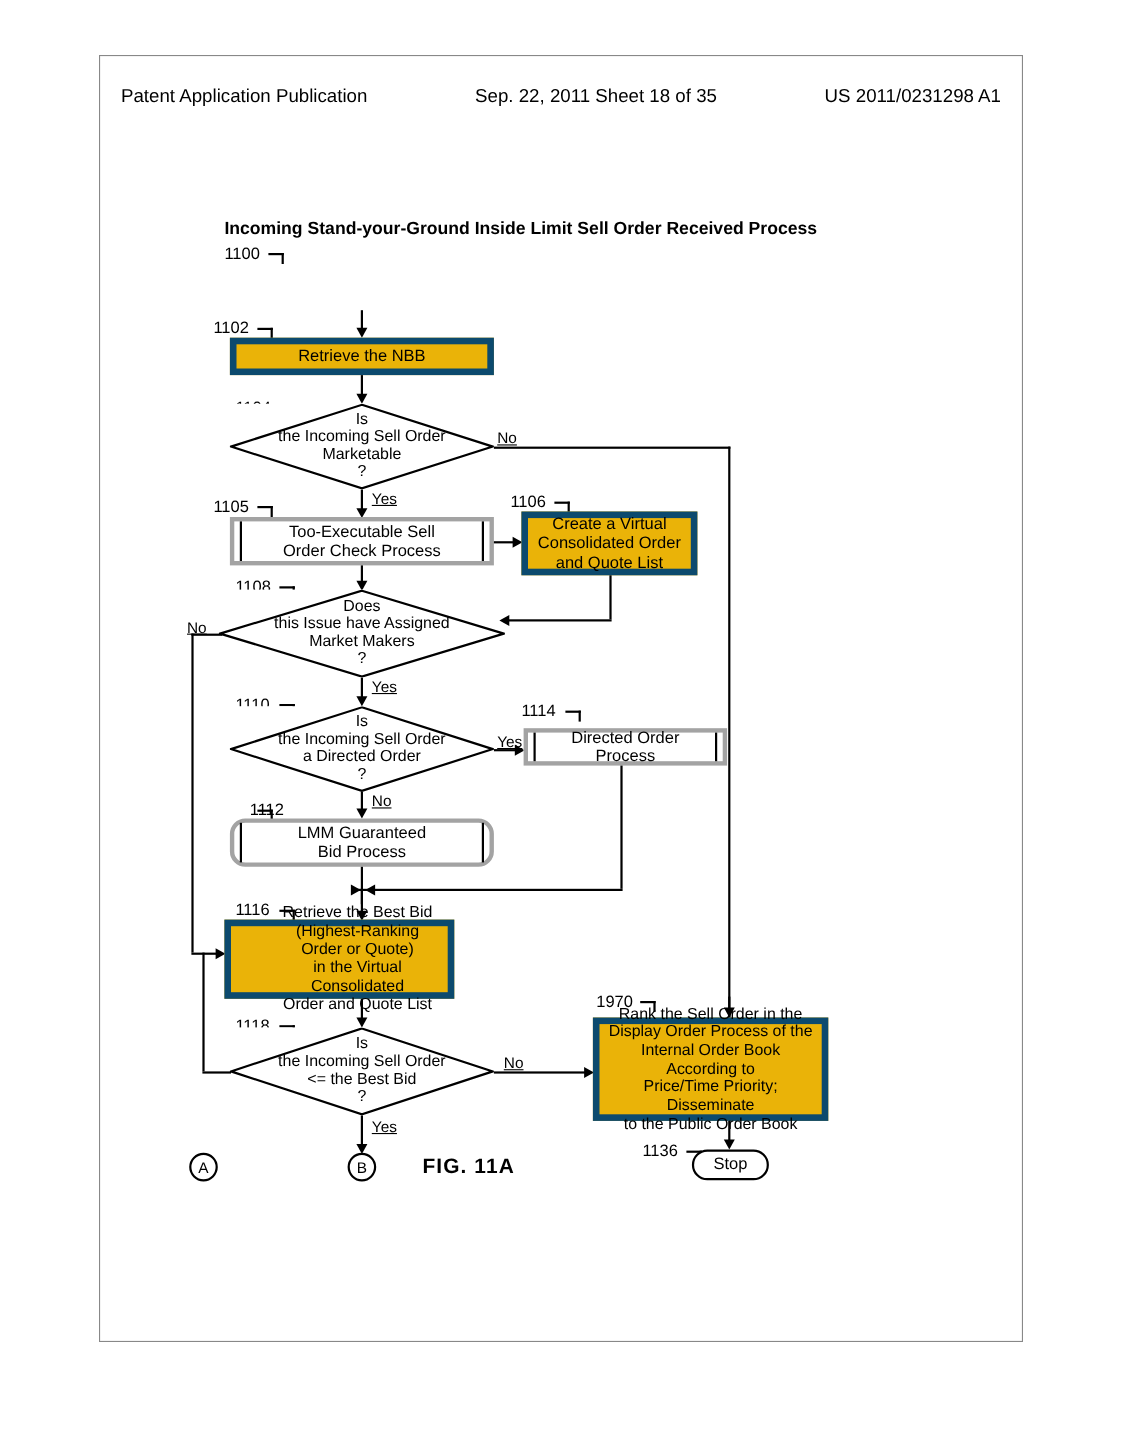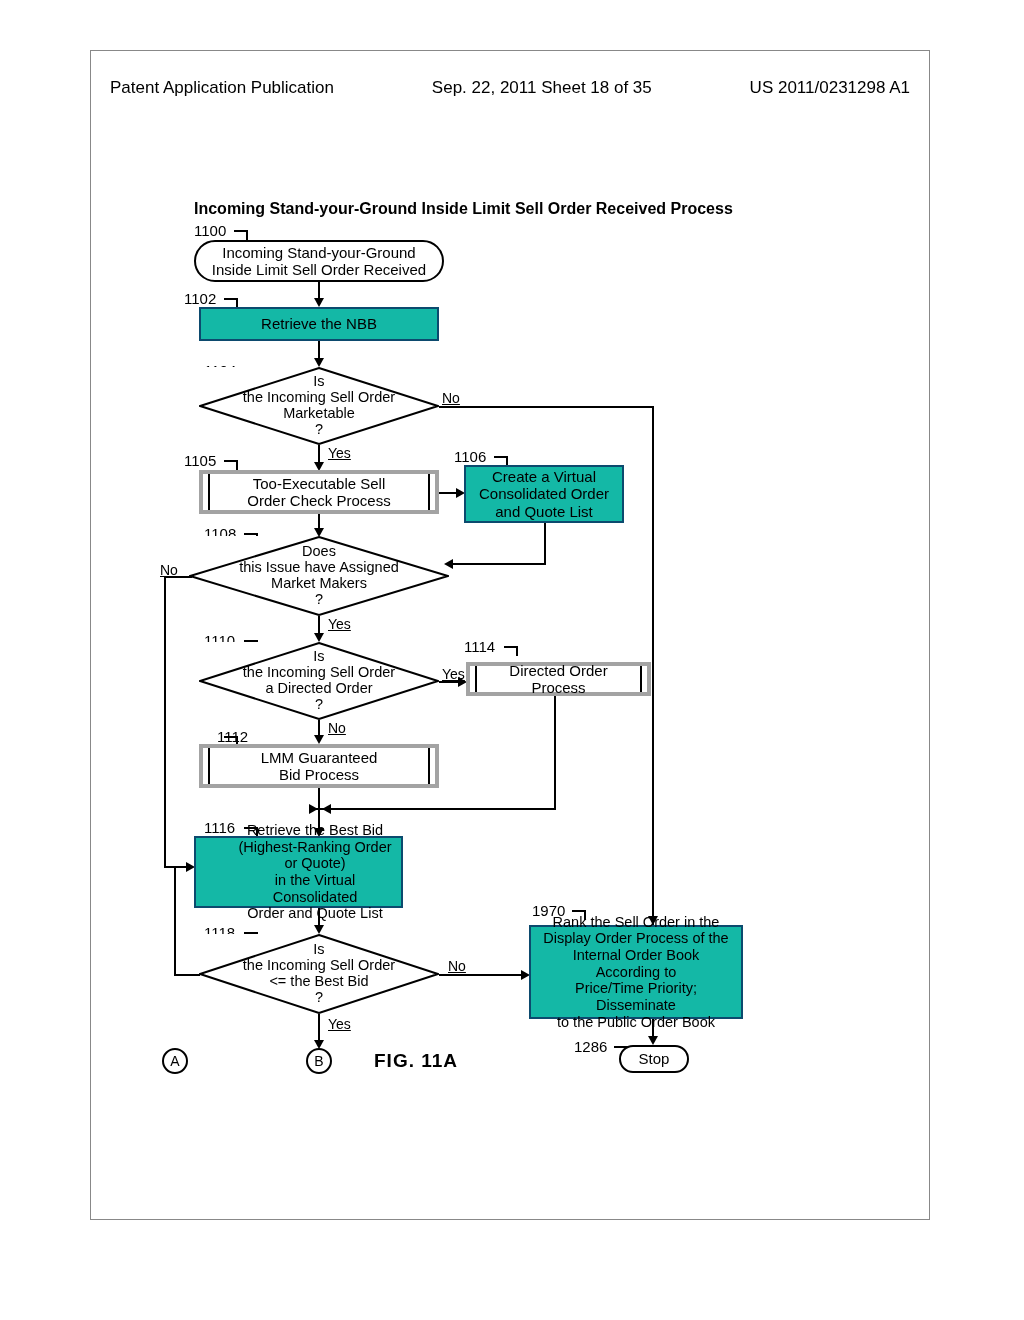--- a/index.html
+++ b/index.html
@@ -21,21 +21,21 @@
     position: absolute;
     left: 110px; top: 78px;
     width: 800px;
     font-size: 17px;
     display: flex;
     justify-content: space-between;
   }
   .header span { white-space: nowrap; }
   .diagram-area {
     position: absolute;
-    left: 154px; top: 200px;
+    left: 164px; top: 200px;
     width: 720px; height: 990px;
   }
   .title {
     position: absolute;
     font-weight: bold;
     font-size: 16px;
     white-space: nowrap;
   }
   .label {
     position: absolute;
@@ -56,29 +56,29 @@
     text-align: center;
     line-height: 1.15;
     padding: 4px 8px;
     display: flex;
     align-items: center;
     justify-content: center;
     background: #fff;
   }
   .process {
     position: absolute;
-    border: 2px solid #0c4a6e;
+    border: 6px solid #0c4a6e;
     font-size: 15px;
     text-align: center;
     line-height: 1.15;
     padding: 6px 8px;
     display: flex;
     align-items: center;
     justify-content: center;
-    background: #14b8a6;
+    background: #eab308;
   }
   .subprocess {
     position: absolute;
     border: 4px solid #a3a3a3;
     font-size: 15px;
     text-align: center;
     line-height: 1.15;
     padding: 6px 14px;
     display: flex;
     align-items: center;
@@ -160,21 +160,20 @@
   <span>Sep. 22, 2011  Sheet 18 of 35</span>
   <span>US 2011/0231298 A1</span>
 </div>
 
 <div class="diagram-area">
 
   <div class="title" style="left:40px; top:0px;">Incoming Stand-your-Ground Inside Limit Sell Order Received Process</div>
 
   <div class="label" style="left:40px; top:22px;">1100</div>
   <div class="lead" style="left:80px; top:30px;"></div>
-  <div class="terminator" style="left:40px; top:40px; width:250px; height:42px;">Incoming Stand-your-Ground<br>Inside Limit Sell Order Received</div>
 
   <div class="vline" style="left:164px; top:82px; height:20px;"></div>
   <div class="arrow-down" style="left:160px; top:98px;"></div>
 
   <div class="label" style="left:30px; top:90px;">1102</div>
   <div class="lead" style="left:70px; top:98px;"></div>
   <div class="process" style="left:45px; top:107px; width:240px; height:34px;">Retrieve the NBB</div>
 
   <div class="vline" style="left:164px; top:141px; height:22px;"></div>
   <div class="arrow-down" style="left:160px; top:158px;"></div>
@@ -250,21 +249,21 @@
   <div class="arrow-right" style="left:304px; top:477px;"></div>
   <div class="label" style="left:310px; top:438px;">1114</div>
   <div class="lead" style="left:350px; top:446px;"></div>
   <div class="subprocess" style="left:312px; top:462px; width:185px; height:34px;">Directed Order Process</div>
 
   <div class="vline" style="left:164px; top:520px; height:20px;"></div>
   <div class="arrow-down" style="left:160px; top:535px;"></div>
 
   <div class="label" style="left:30px; top:528px;margin-left:33px;">1112</div>
   <div class="lead" style="left:70px; top:536px;"></div>
-  <div class="subprocess" style="left:45px; top:544px; width:240px; height:44px;">LMM Guaranteed<br>Bid Process</div>
+  <div class="subprocess" style="left:45px; top:544px; width:240px; height:44px;border-radius:14px;">LMM Guaranteed<br>Bid Process</div>
 
   <div class="vline" style="left:400px; top:496px; height:112px;"></div>
   <div class="hline" style="left:172px; top:608px; width:230px;"></div>
   <div class="arrow-left" style="left:168px; top:604px;"></div>
 
   <div class="vline" style="left:164px; top:588px; height:34px;"></div>
   <div class="hline" style="left:158px; top:608px; width:14px;"></div>
   <div class="arrow-right" style="left:155px; top:604px; transform: scaleX(1);"></div>
 
   <div class="vline" style="left:164px; top:608px; height:24px;"></div>
@@ -295,21 +294,21 @@
   <div class="vline" style="left:498px; top:706px; height:60px;"></div>
   <div class="arrow-down" style="left:494px; top:716px;"></div>
 
   <div class="label" style="left:378px; top:702px;">1970</div>
   <div class="lead" style="left:418px; top:710px;"></div>
   <div class="process" style="left:375px; top:725px; width:214px; height:94px; font-size:14.5px;">Rank the Sell Order in the<br>Display Order Process of the<br>Internal Order Book According to<br>Price/Time Priority; Disseminate<br>to the Public Order Book</div>
 
   <div class="vline" style="left:498px; top:819px; height:22px;"></div>
   <div class="arrow-down" style="left:494px; top:836px;"></div>
 
-  <div class="label" style="left:420px; top:838px;">1286</div>
+  <div class="label" style="left:420px; top:838px;">1136</div>
   <div class="lead" style="left:460px; top:846px;"></div>
   <div class="terminator" style="left:465px; top:845px; width:70px; height:28px;">Stop</div>
 
   <div class="vline" style="left:164px; top:814px; height:30px;"></div>
   <div class="arrow-down" style="left:160px; top:840px;"></div>
   <div class="conn" style="left:152px; top:848px;">B</div>
 
   <div class="hline" style="left:20px; top:774px; width:26px;"></div>
   <div class="vline" style="left:20px; top:666px; height:108px;"></div>
   <div class="conn" style="left:8px; top:848px;">A</div>

